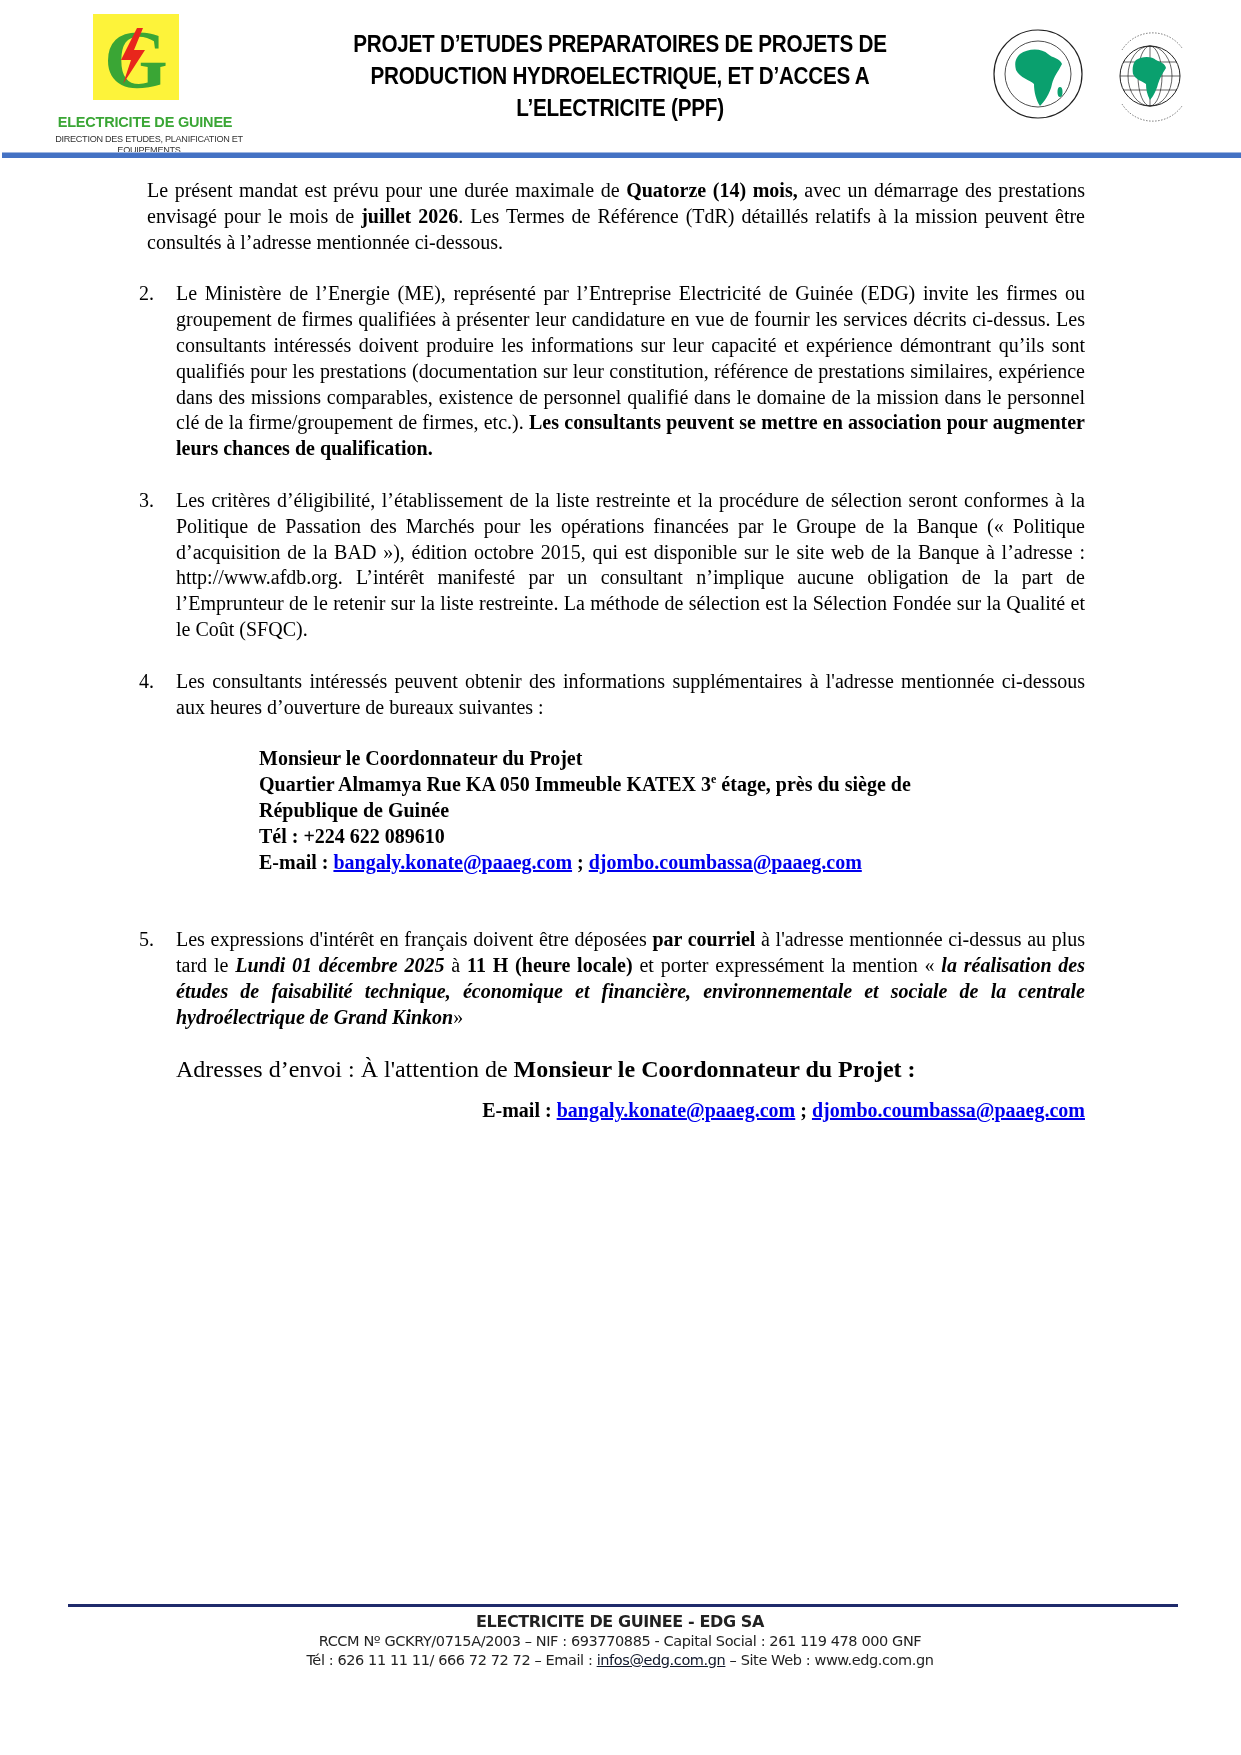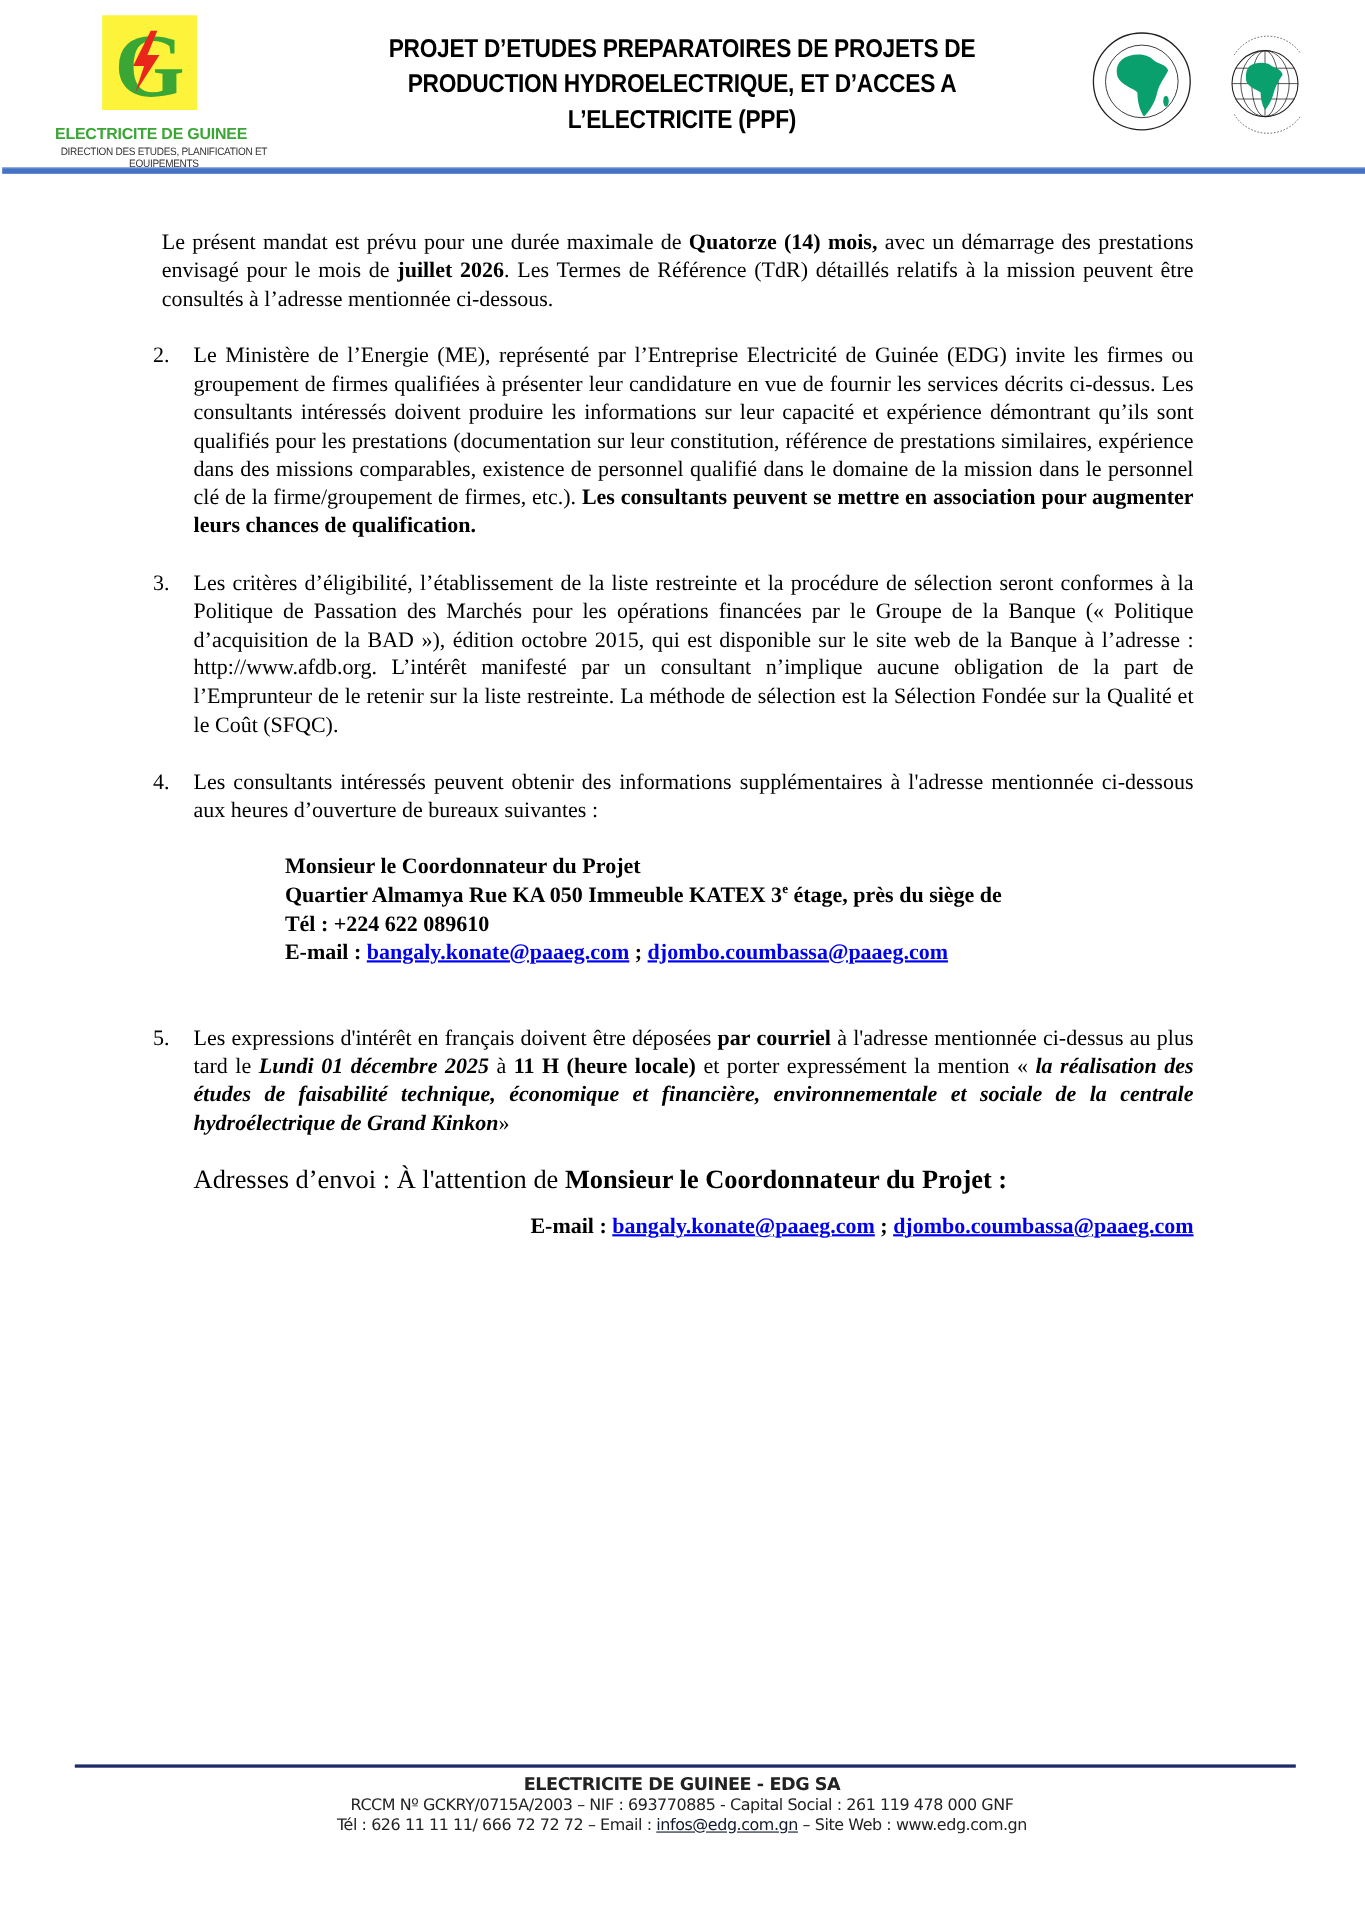--- a/index.html
+++ b/index.html
@@ -1,26 +1,26 @@
 <!DOCTYPE html>
 <html><head>
 <meta charset="utf-8">
 <style>
   html, body { margin:0; padding:0; background:#ffffff; }
   body { width:1241px; height:1755px; position:relative; overflow:hidden; font-family:"Liberation Serif", serif; color:#000; }
   .header { position:absolute; left:0; top:0; width:1241px; height:165px; }
   .edg-logo { position:absolute; left:93px; top:14px; width:86px; height:86px; background:#fdf33a; }
   .edg-logo svg { width:86px; height:86px; display:block; }
-  .edg-name { position:absolute; left:50px; top:114px; width:190px; text-align:left; font-family:"Liberation Sans", sans-serif; font-weight:bold; font-size:14.5px; color:#3aa635; letter-spacing:-0.2px; }
+  .edg-name { position:absolute; left:50px; top:114px; width:190px; text-align:center; font-family:"Liberation Sans", sans-serif; font-weight:bold; font-size:14.5px; color:#3aa635; letter-spacing:-0.2px; }
   .edg-sub { position:absolute; left:14px; top:133px; width:270px; text-align:center; font-family:"Liberation Sans", sans-serif; font-size:9.8px; color:#333; letter-spacing:-0.3px; transform:scaleX(0.93); transform-origin:center; }
   .title { position:absolute; left:285px; top:28px; width:670px; text-align:center; font-family:"Liberation Sans", sans-serif; font-weight:bold; font-size:23.5px; line-height:32px; letter-spacing:-0.3px; transform:scaleX(0.88); transform-origin:center top; }
   .afdb-logos { position:absolute; left:990px; top:28px; width:220px; height:96px; }
   .header-rule { position:absolute; left:2px; top:152px; width:1239px; height:5px; background:#4472c4; border-top:1px solid #9fb6e0; }
 
-  .body-text { position:absolute; left:147px; top:178px; width:938px; font-size:20px; line-height:25.8px; text-align:justify;margin-top:30px; }
+  .body-text { position:absolute; left:147px; top:178px; width:938px; font-size:20px; line-height:25.8px; text-align:justify; }
   .p { margin:0; }
   .item { position:relative; padding-left:29px; margin:0; }
   .num { position:absolute; left:-8px; top:0; }
   .gap { height:26px; }
   .addr { margin:0 0 0 112px; font-weight:bold; line-height:25.8px; text-align:left; }
   .addr sup { font-size:12px; vertical-align:8px; line-height:0; }
   a.link { color:#0000ee; text-decoration:underline; }
   .b { font-weight:bold; }
   .bi { font-weight:bold; font-style:italic; }
   .right-email { text-align:right; font-weight:bold; margin:0; padding-right:0; }
@@ -89,20 +89,21 @@
 
   <div class="gap"></div>
 
   <p class="item"><span class="num">4.</span><span>Les consultants intéressés peuvent obtenir des informations supplémentaires à l'adresse mentionnée ci-dessous aux heures d’ouverture de bureaux suivantes :</span></p>
 
   <div class="gap"></div>
 
   <div class="addr">
     <div>Monsieur le Coordonnateur du Projet</div>
     <div><span>Quartier Almamya Rue KA 050 Immeuble KATEX 3</span><sup>e</sup><span> étage, près du siège de</span></div>
+    <div>République de Guinée</div>
     <div>Tél : +224 622 089610</div>
     <div><span>E-mail : </span><a class="link">bangaly.konate@paaeg.com</a><span> ; </span><a class="link">djombo.coumbassa@paaeg.com</a></div>
   </div>
 
   <div class="gap"></div>
 
 
   <div class="gap"></div>
 
   <p class="item"><span class="num">5.</span><span>Les expressions d'intérêt en français doivent être déposées </span><span class="b">par courriel</span><span> à l'adresse mentionnée ci-dessus au plus tard le </span><span class="bi">Lundi 01 décembre 2025</span><span> à </span><span class="b">11 H (heure locale)</span><span> et porter expressément la mention « </span><span class="bi">la réalisation des études de faisabilité technique, économique et financière, environnementale et sociale de la centrale hydroélectrique de Grand Kinkon</span><span>»</span></p>

